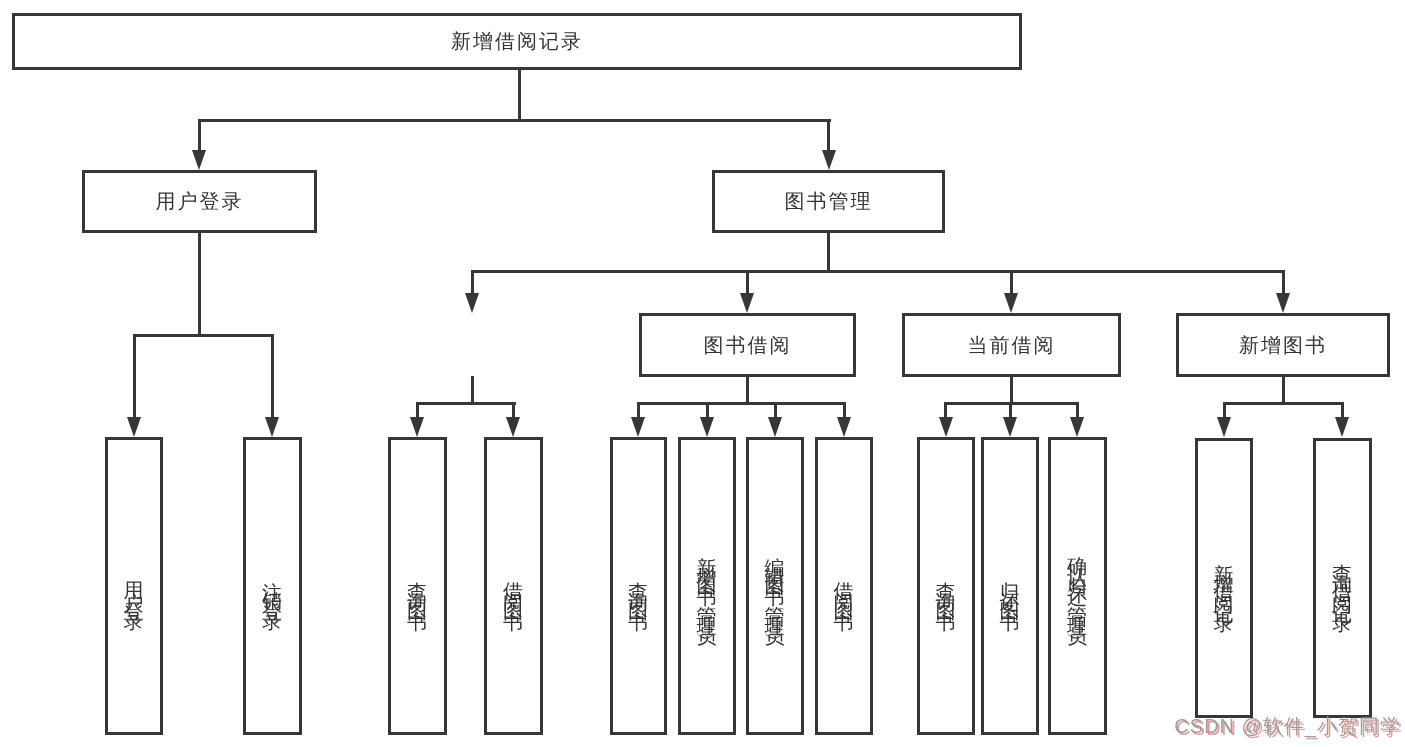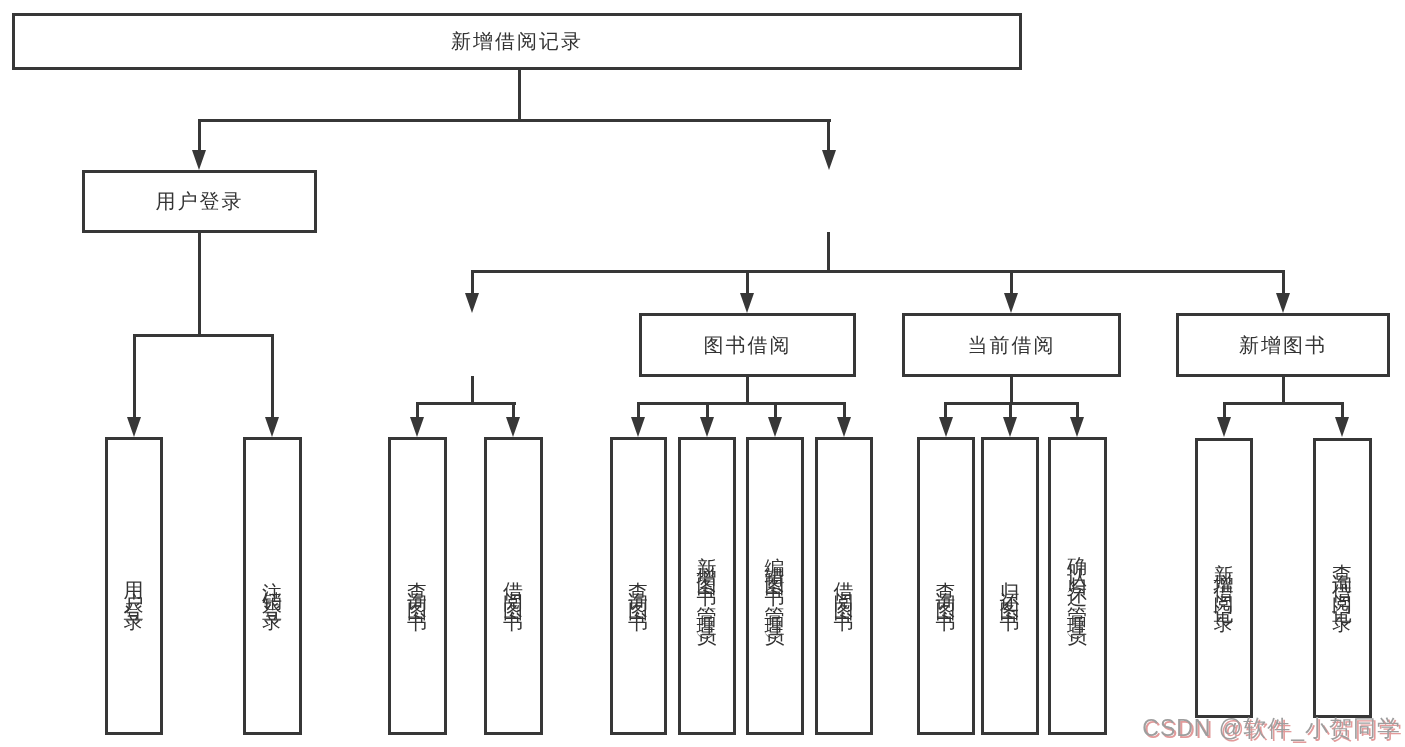--- a/index.html
+++ b/index.html
@@ -23,21 +23,21 @@
   .v{position:absolute;width:3px;background:#373737;z-index:1;}
   .h{position:absolute;height:3px;background:#373737;z-index:1;}
   
   .ah{
     position:absolute;width:0;height:0;z-index:1;
     border-left:7px solid transparent;border-right:7px solid transparent;
     border-top:20px solid #373737;
   }
   .watermark{
     position:absolute;top:713px;right:4px;z-index:5;
-    font-size:23px;letter-spacing:1px;color:#9e9e9e;
+    font-size:20px;letter-spacing:1px;color:#9e9e9e;
     text-shadow:2px 2px 0 rgba(216,120,120,0.75);
     white-space:nowrap;
   }
 </style>
 </head>
 <body>
 
 <div class="canvas">
 
   <div class="box" style="left:12px;top:13px;width:1010px;height:57px">
@@ -46,20 +46,23 @@
 
   <div class="v" style="left:518px;top:69px;height:51px"></div>
   <div class="h" style="left:198px;top:119px;width:633px"></div>
   <div class="v" style="left:198px;top:119px;height:33px"></div>
   <div class="ah" style="left:192px;top:150px"></div>
   <div class="v" style="left:827px;top:119px;height:33px"></div>
   <div class="ah" style="left:822px;top:150px"></div>
 
   <div class="box" style="left:82px;top:170px;width:235px;height:63px">
     <span>用户登录</span>
+  </div>
+  <div class="box" style="left:712px;top:170px;width:233px;height:63px">
+    <span>图书管理</span>
   </div>
 
   <div class="v" style="left:198px;top:232px;height:104px"></div>
   <div class="h" style="left:133px;top:334px;width:141px"></div>
   <div class="v" style="left:133px;top:334px;height:85px"></div>
   <div class="ah" style="left:127px;top:417px"></div>
   <div class="v" style="left:271px;top:334px;height:85px"></div>
   <div class="ah" style="left:265px;top:417px"></div>
 
   <div class="v" style="left:827px;top:232px;height:40px"></div>

